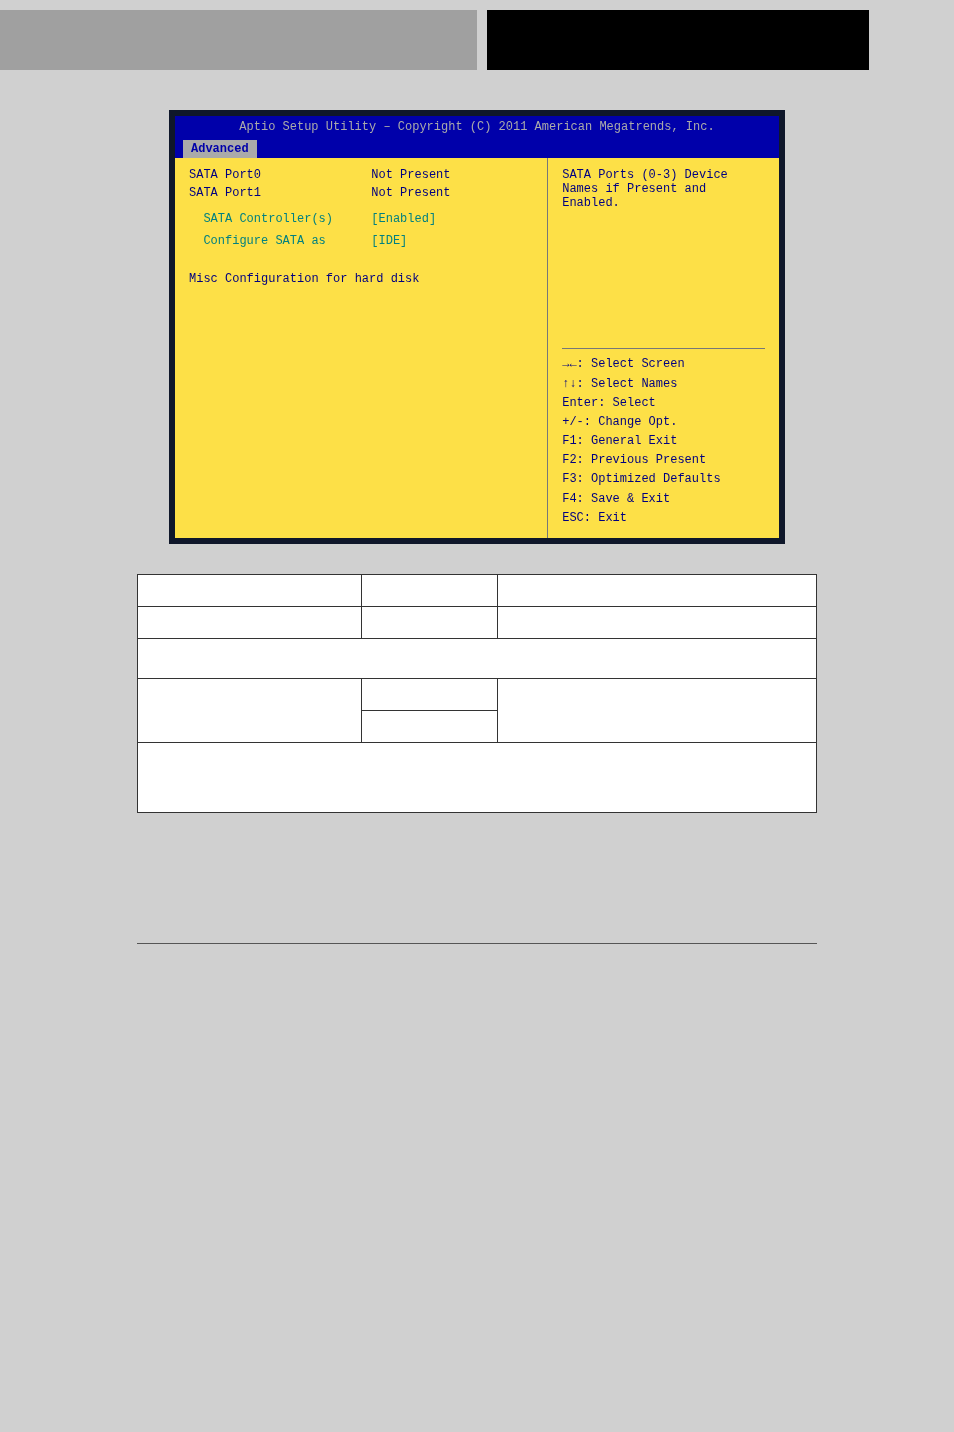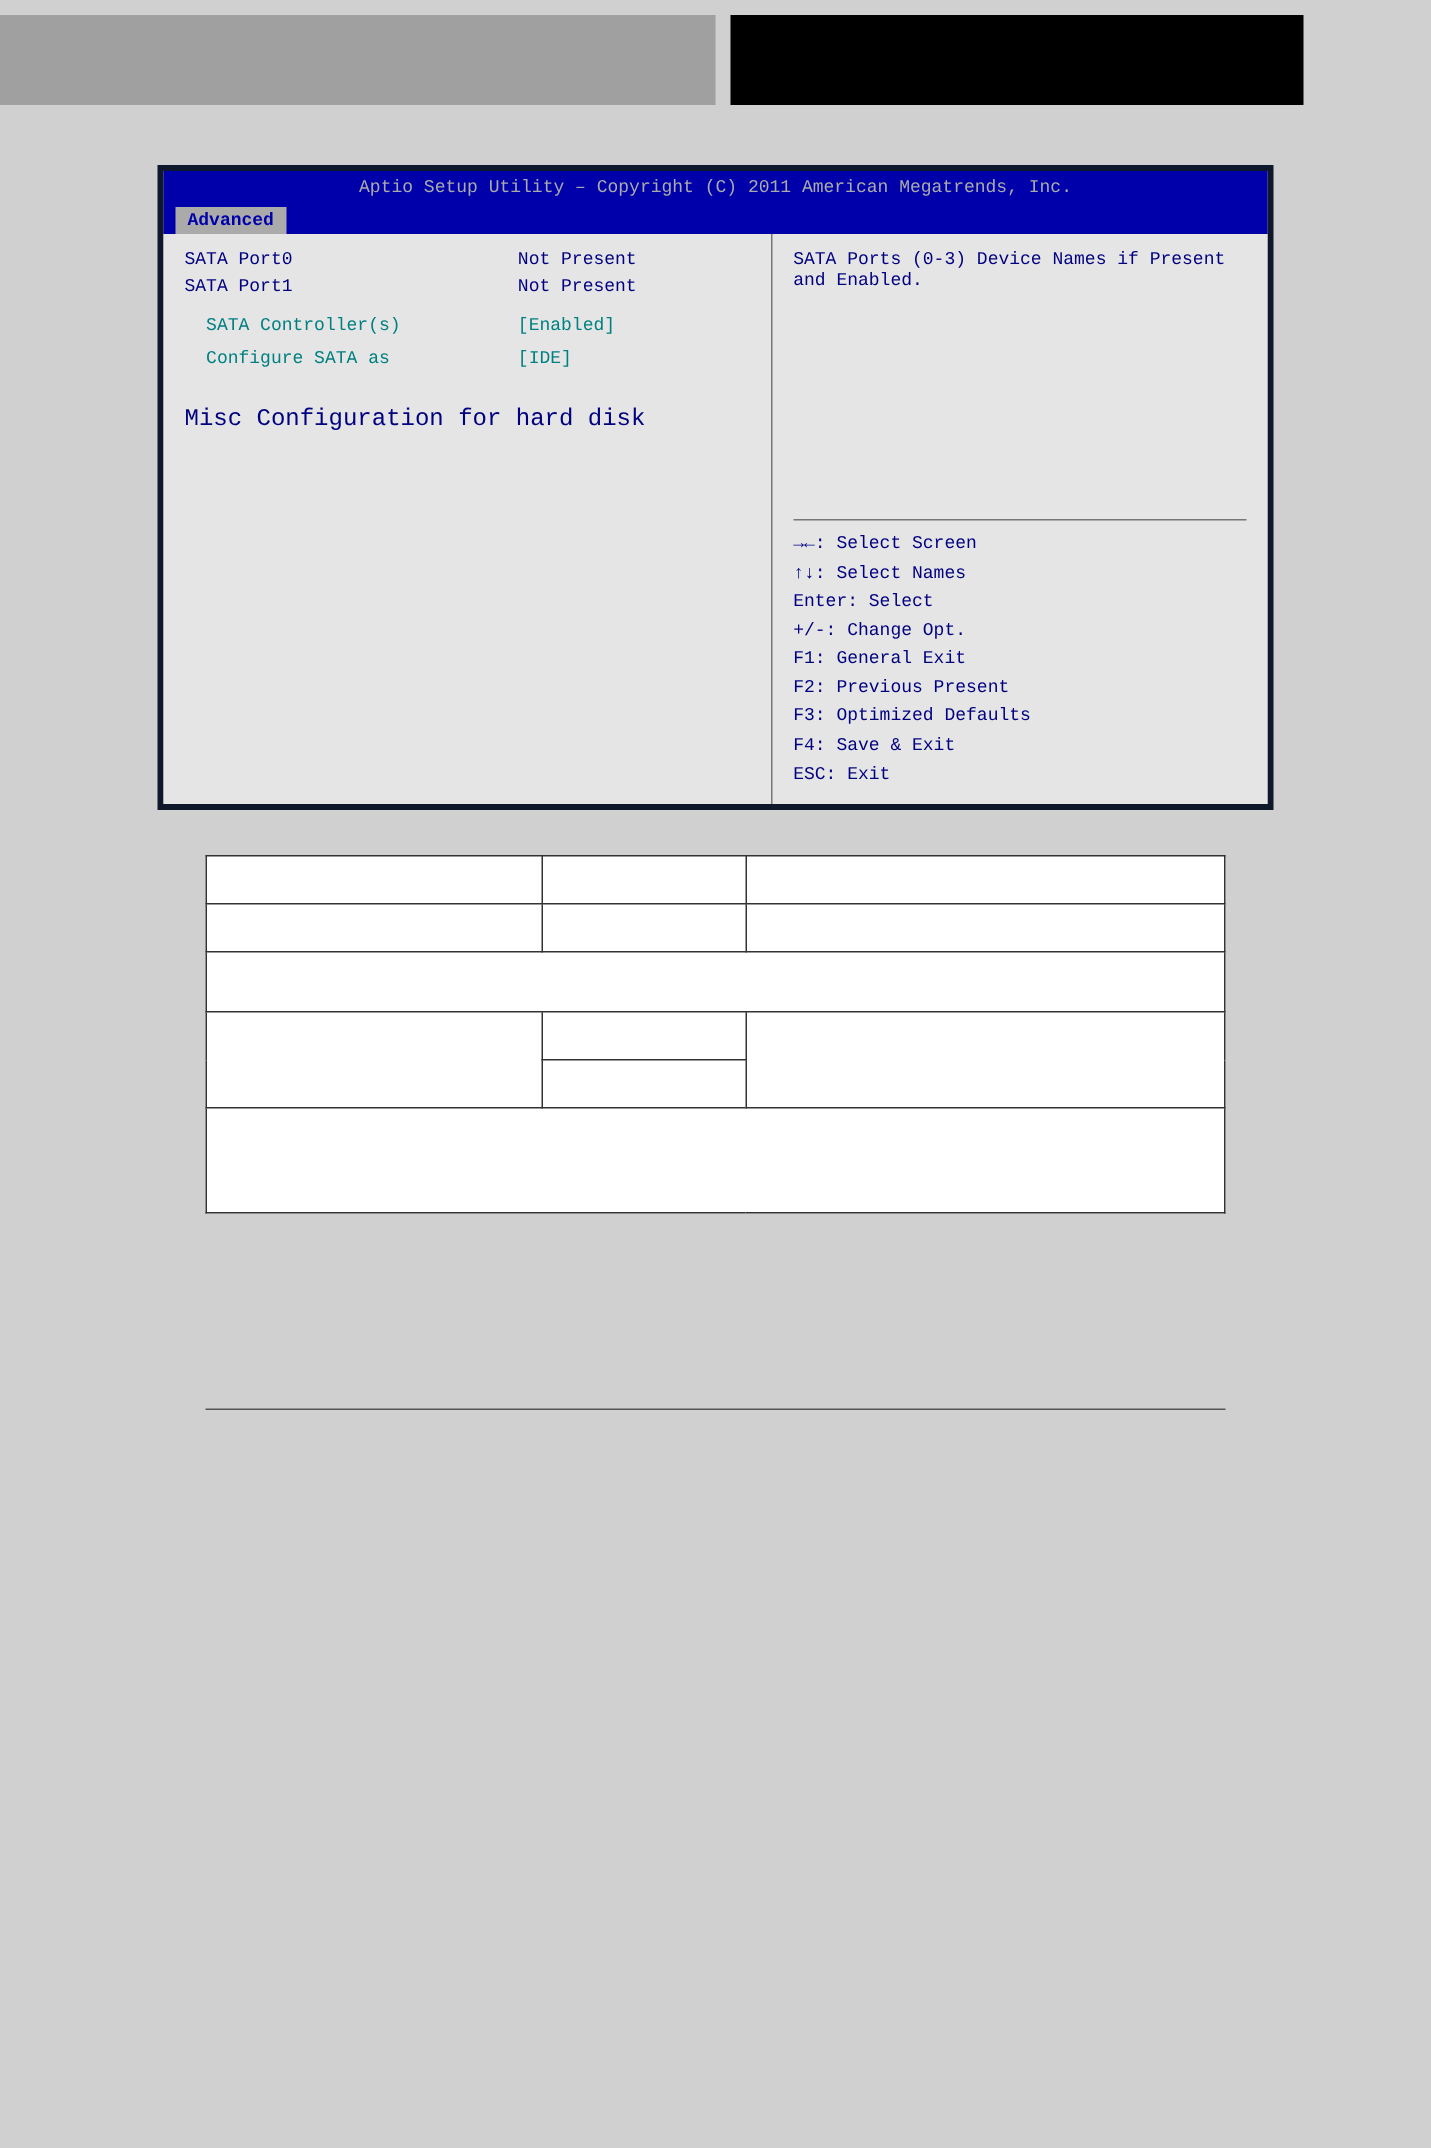--- a/index.html
+++ b/index.html
@@ -27,22 +27,22 @@
       background: #000000;
       width: 40%;
       height: 60px;
       margin-top: 10px;
       margin-left: 10px;
     }
 
     
     .bios-container {
       margin: 30px auto;
-      width: 744px;
-      border: 4px solid #0f172a;
+      width: 616px;
+      border: 6px solid #0f172a;
     }
 
     .bios-title-bar {
       background: #0000aa;
       color: #aaaaaa;
       text-align: center;
       padding: 4px 8px;
       font-size: 12px;
     }
 
@@ -55,23 +55,24 @@
       display: inline-block;
       background: #aaaaaa;
       color: #0000aa;
       padding: 2px 8px;
       font-size: 12px;
       font-weight: bold;
       font-family: Liberation Mono, monospace;
     }
 
     .bios-body {
-      background: #e5e5e5;
+      background: #fde047;
       display: flex;
       min-height: 380px;
+      gap: 40px;
     }
 
     .bios-left {
       flex: 0 0 55%;
       padding: 10px 14px;
       color: #000080;
     }
 
     .bios-right {
       flex: 1;
@@ -101,21 +102,21 @@
       color: #000080;
       margin-left: 15px;
     }
 
     .bios-item-value.cyan {
       color: #008080;
     }
 
     .bios-section-label {
       color: #000080;
-      font-size: 16px;
+      font-size: 12px;
       margin: 8px 0 4px 0;
     }
 
     .bios-help-text {
       font-size: 12px;
       color: #000080;
       margin-bottom: 20px;
     }
 
     .bios-help-divider {

